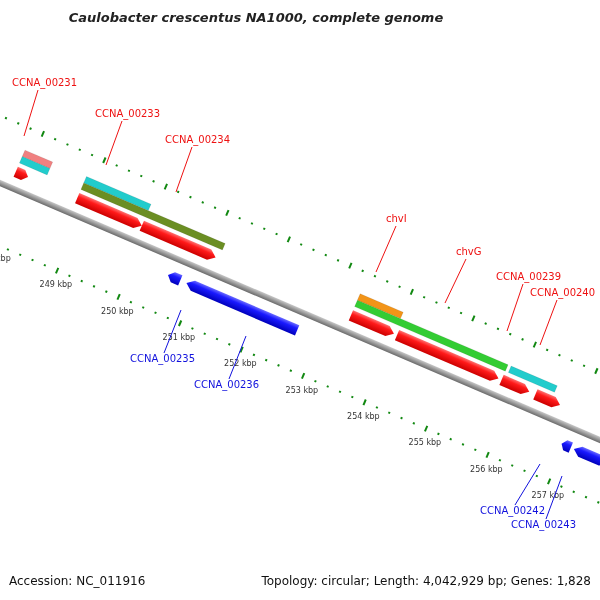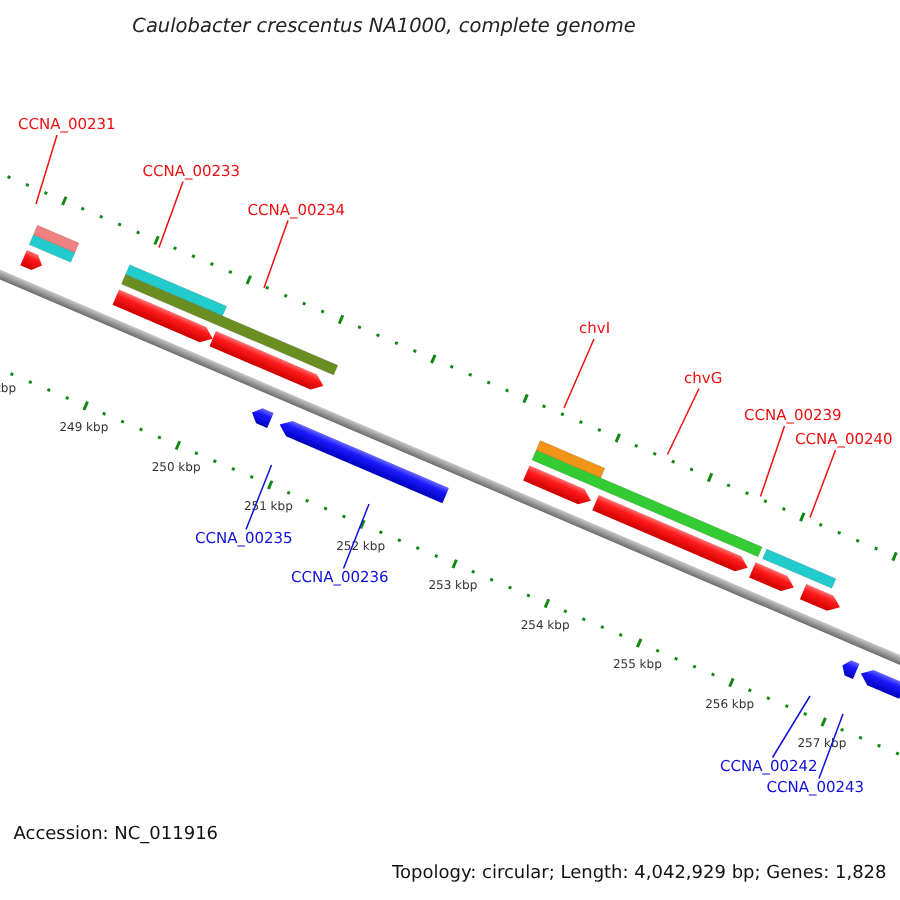--- a/index.html
+++ b/index.html
@@ -1,18 +1,18 @@
 <!DOCTYPE html>
 <html><head>
 <meta charset="utf-8">
 <style>
   html, body { margin: 0; padding: 0; background: #ffffff; }
   body { width: 600px; height: 600px; position: relative; overflow: hidden; font-family: "DejaVu Sans", sans-serif; }
-  #title { position: absolute; top: 10px; left: 0; width: 512px; text-align: center; font-style: italic; font-size: 13px; color: #222; }
-  #footer-left { position: absolute; left: 9px; top: 548px; font-size: 12px; color: #111; }
+  #title { position: absolute; top: 10px; left: 0; width: 512px; text-align: center; font-style: italic; font-size: 13px; color: #222; font-weight: bold; }
+  #footer-left { position: absolute; left: 9px; top: 574px; font-size: 12px; color: #111; }
   #footer-right { position: absolute; right: 9px; top: 574px; font-size: 12px; color: #111; }
   svg { position: absolute; left: 0; top: 0; }
   .kbp { font-size: 8px; fill: #333; font-family: "DejaVu Sans", sans-serif; }
   .glabel { font-size: 10px; font-family: "DejaVu Sans", sans-serif; }
 </style>
 </head>
 <body>
 
 <div id="title">Caulobacter crescentus NA1000, complete genome</div>
 

